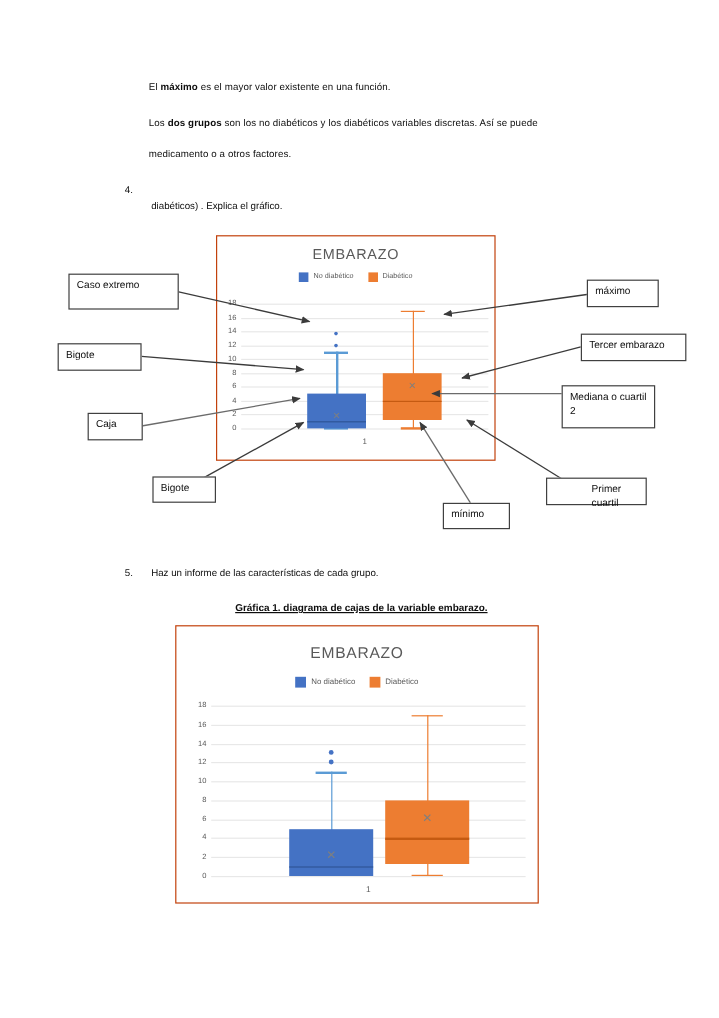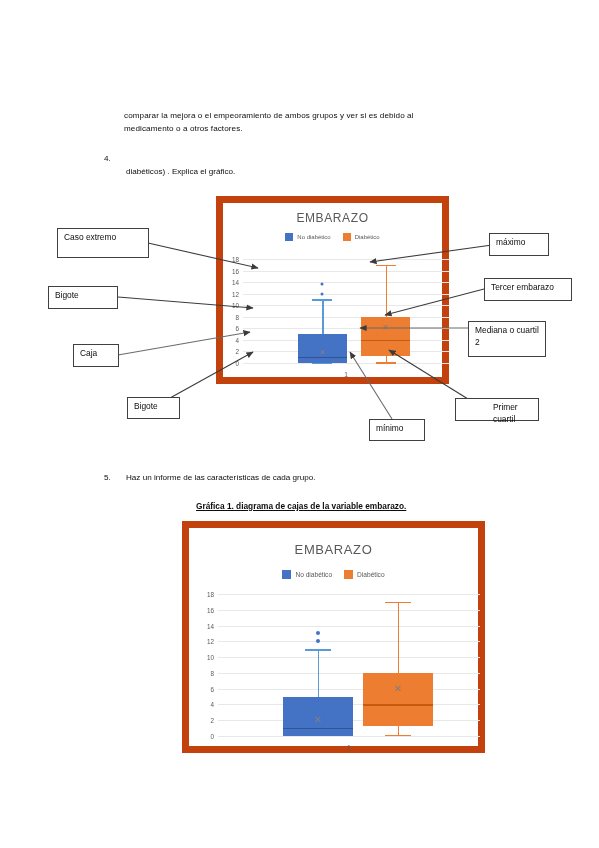--- a/index.html
+++ b/index.html
@@ -20,23 +20,22 @@
   .numitem .num{position:absolute;left:0;top:0;}
   .numitem .body{display:block;margin-left:22px;}
 
   .caption{
     position:absolute;font-size:8.3px;font-weight:700;color:#0d0d0d;
     text-decoration:underline;white-space:nowrap;
   }
 
   
   .chart{
-    position:absolute;background:#fff;border:7px solid #c2410c;
+    position:absolute;background:#fff;border:1px solid #c2410c;
     box-sizing:border-box;
-    margin-left:36px;
   }
   .chart-title{
     position:absolute;left:0;right:0;text-align:center;
     font-size:12px;color:#595959;letter-spacing:.6px;
   }
   .legend{
     position:absolute;left:0;right:0;display:flex;justify-content:center;
     gap:12px;align-items:center;
   }
   .legend .li{display:flex;align-items:center;gap:4px;}
@@ -72,24 +71,27 @@
     padding:3px 6px;line-height:11.5px;
   }
   .anno-svg{position:absolute;left:0;top:0;width:599px;height:848px;
     pointer-events:none;}
 </style>
 </head>
 <body>
 
 <div class="page">
 
+  <div class="para" style="left:124px;top:66px;">
+    <span>El </span><b>máximo</b><span> es el mayor valor existente en una función.</span>
+  </div>
 
   <div class="para" style="left:124px;top:96px;width:372px;">
+    <span><span>Los </span><b>dos grupos</b><span> son los no diabéticos y los diabéticos variables discretas. Así se puede</span></span><br>
     <br>
-    <span>comparar la mejora o el empeoramiento de ambos grupos y ver si es debido al</span><br>
     <span>medicamento o a otros factores.</span>
   </div>
 
   <div class="numitem" style="left:104px;top:152px;width:392px;">
     <span class="num">4.</span>
     <span class="body">
       <br>
       <span>diabéticos) . Explica el gráfico.</span>
     </span>
   </div>

